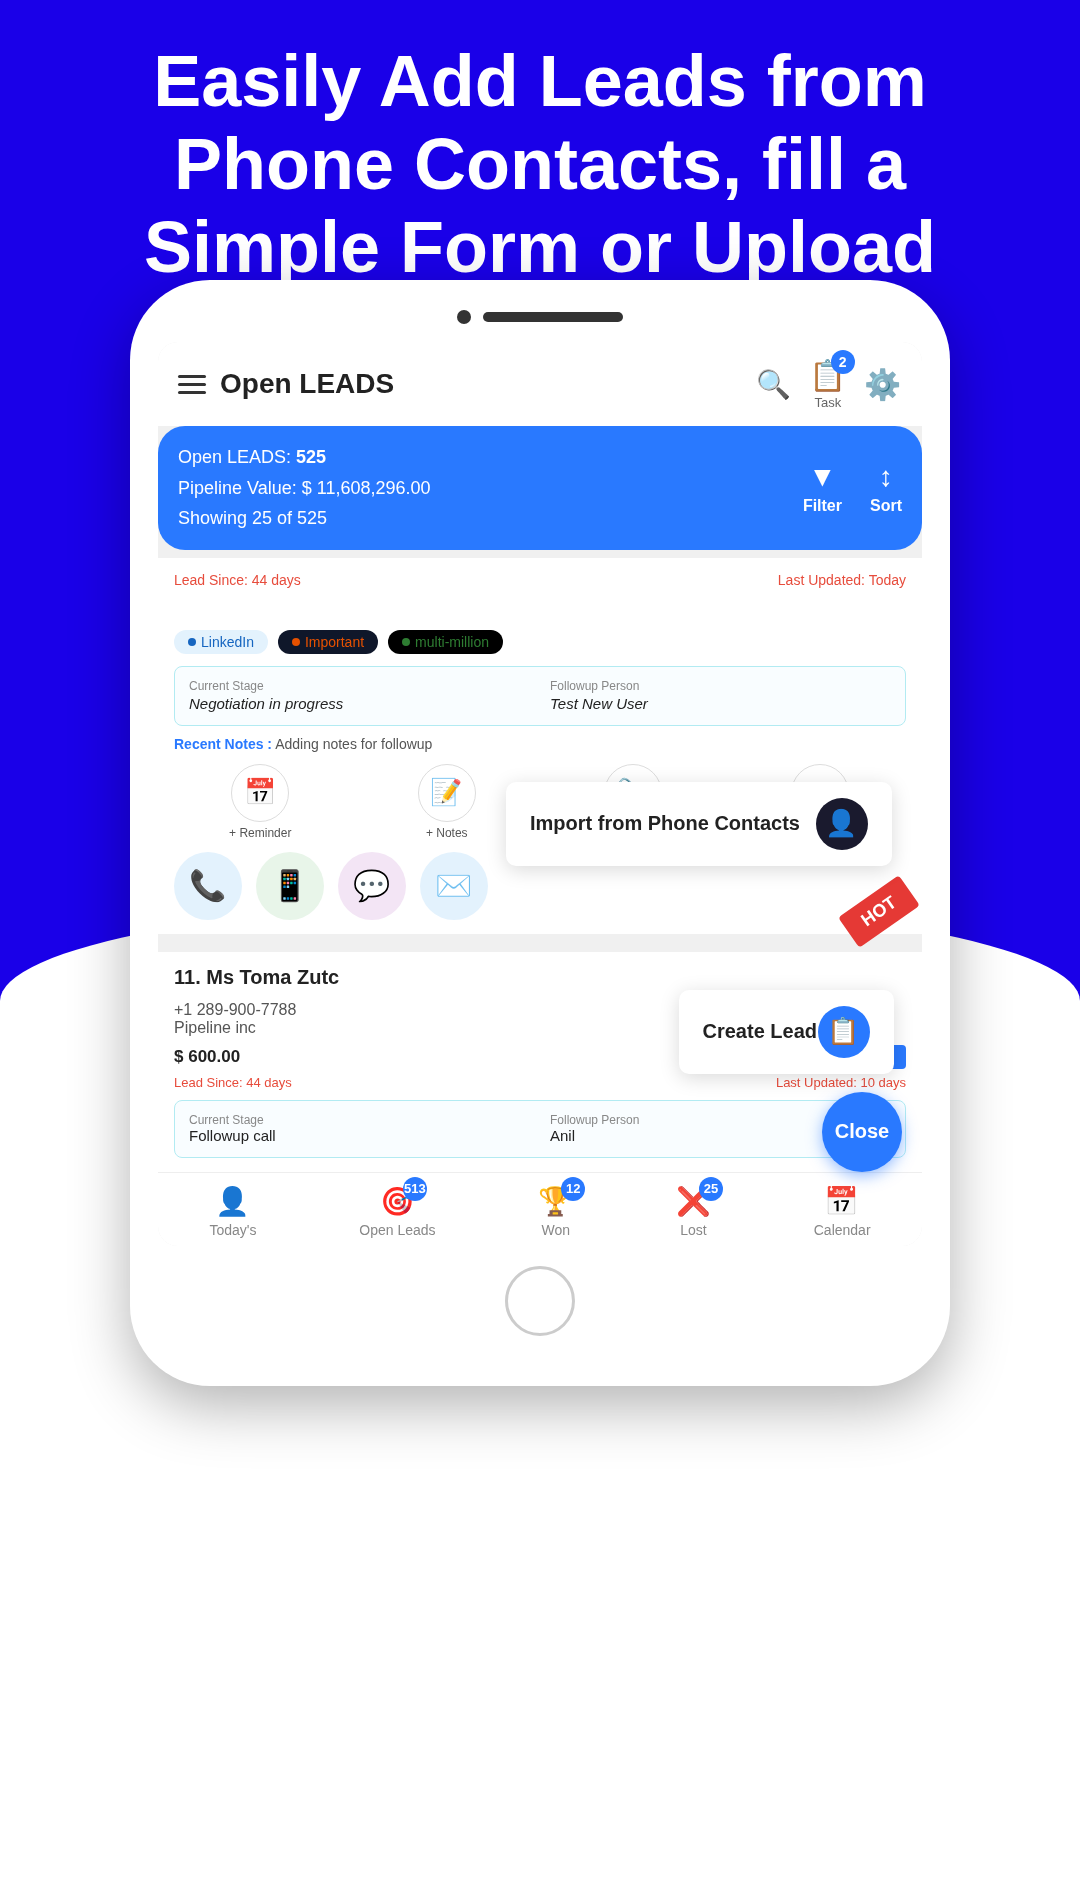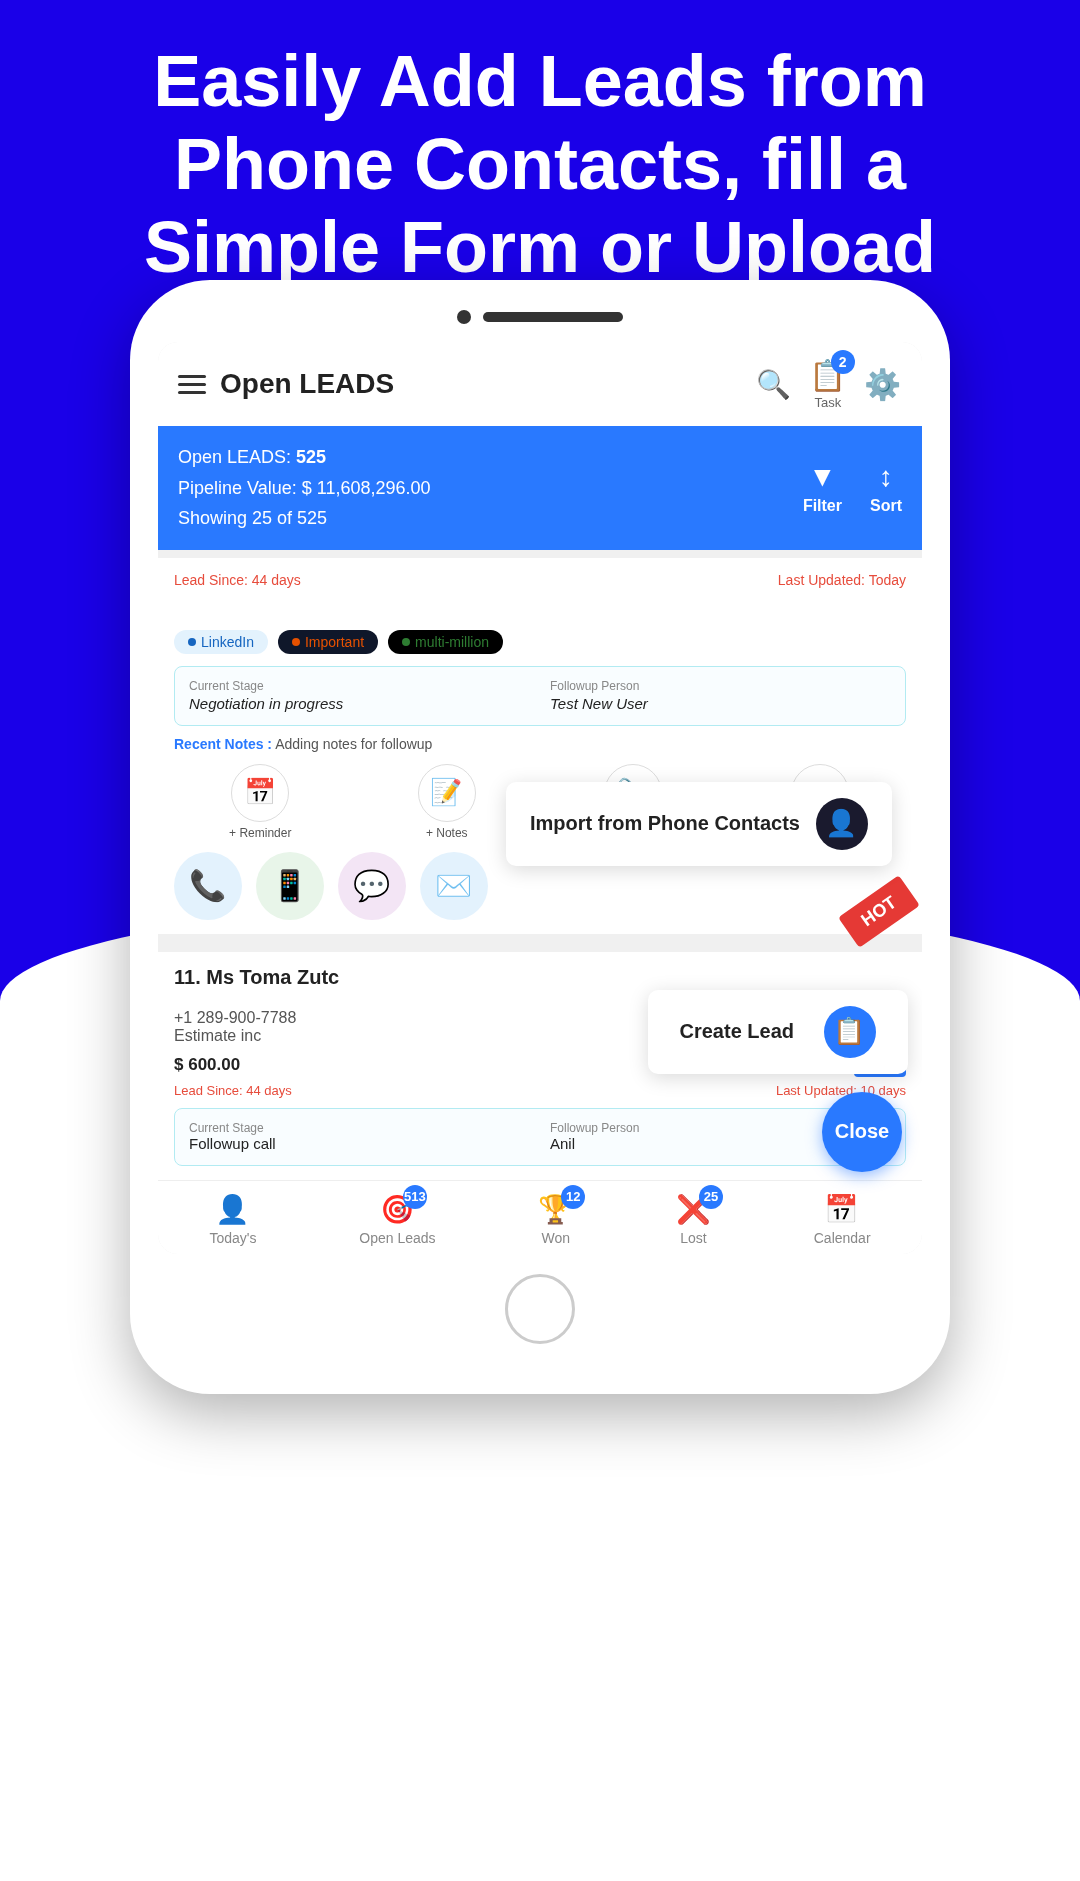--- a/index.html
+++ b/index.html
@@ -171,20 +171,21 @@
       margin-top: 2px;
     }
 
     
     .stats-bar {
       background: #2979ff;
       padding: 16px 20px;
       display: flex;
       align-items: center;
       justify-content: space-between;
+      border-radius: 27px;
     }
     .stats-text {
       color: white;
       font-size: 18px;
       line-height: 1.7;
     }
     .stats-text strong { font-weight: 700; }
     .stats-actions {
       display: flex;
       gap: 28px;
@@ -374,28 +375,28 @@
       display: flex;
       align-items: center;
       justify-content: center;
       font-size: 26px;
       color: white;
     }
 
     
     .create-lead-tooltip {
       position: absolute;
-      right: 14px;
+      right: 28px;
       top: 38px;
       background: white;
       border-radius: 10px;
-      padding: 16px 32px;
-      display: flex;
-      align-items: center;
-      gap: 30px;
+      padding: 16px 24px;
+      display: flex;
+      align-items: center;
+      gap: 1px;
       box-shadow: 0 4px 20px rgba(0,0,0,0.15);
       z-index: 20;
       white-space: nowrap;
     }
     .create-lead-text {
       font-size: 20px;
       font-weight: 600;
       color: #222;
     }
     .create-lead-icon {
@@ -432,21 +433,21 @@
     
     .second-lead-card {
       background: white;
       padding: 14px 16px;
       position: relative;
     }
     .lead-name {
       font-size: 20px;
       font-weight: 700;
       color: #222;
-      margin-bottom: 20px;
+      margin-bottom: 12px;
     }
     .lead-phone {
       font-size: 16px;
       color: #555;
     }
     .lead-company {
       font-size: 16px;
       color: #555;
       margin-bottom: 8px;
     }
@@ -701,21 +702,21 @@
           <div class="create-lead-icon">📋</div>
         </div>
 
         <div class="close-btn">Close</div>
 
         <div class="lead-name">
           <span>11.</span>
           <span>Ms Toma Zutc</span>
         </div>
         <div class="lead-phone">+1 289-900-7788</div>
-        <div class="lead-company">Estimate inc</div>
+        <div class="lead-company">Pipeline inc</div>
         <div class="lead-row">
           <span class="lead-value">$ 600.00</span>
           <span class="progress-badge">80%</span>
         </div>
         <div class="lead-meta-row">
           <span class="lead-since">Lead Since: 44 days</span>
           <span class="last-updated">Last Updated: 10 days</span>
         </div>
 
         <div class="second-info-grid">

